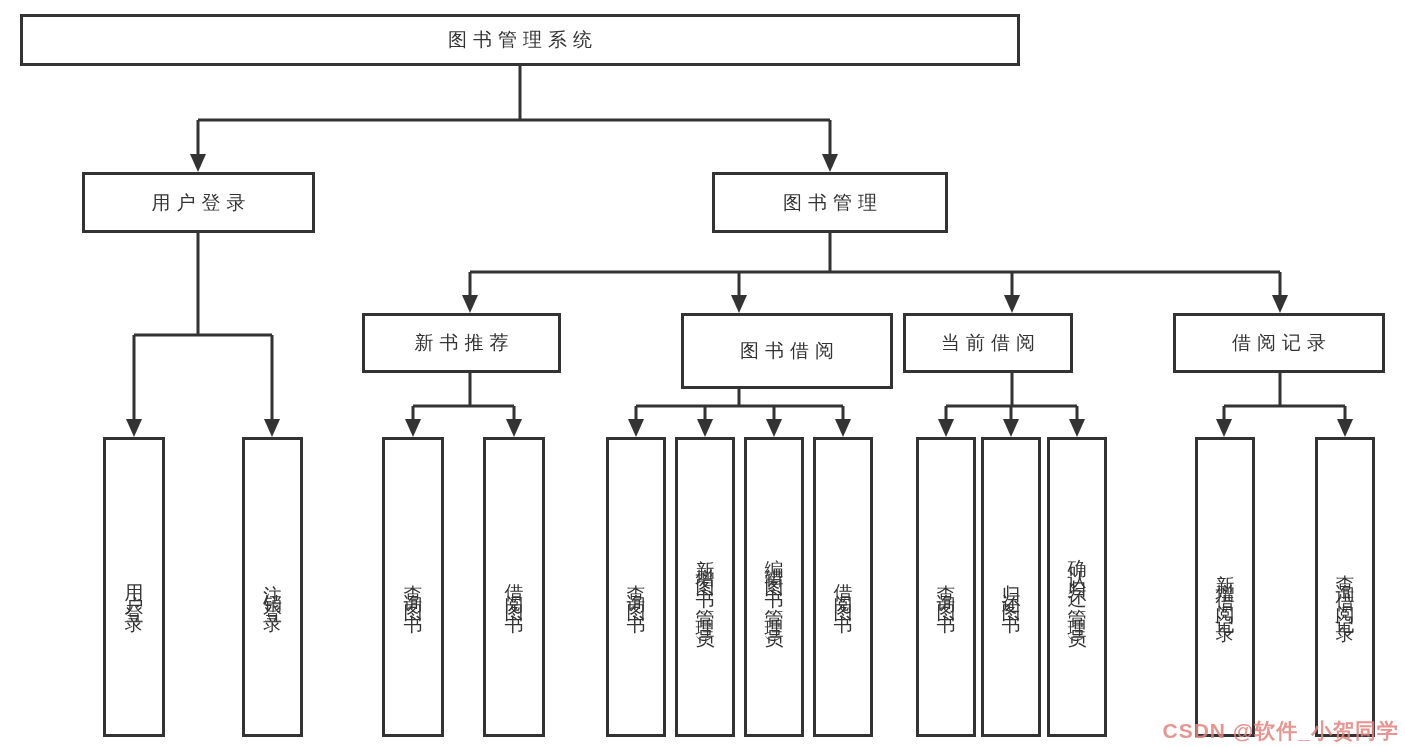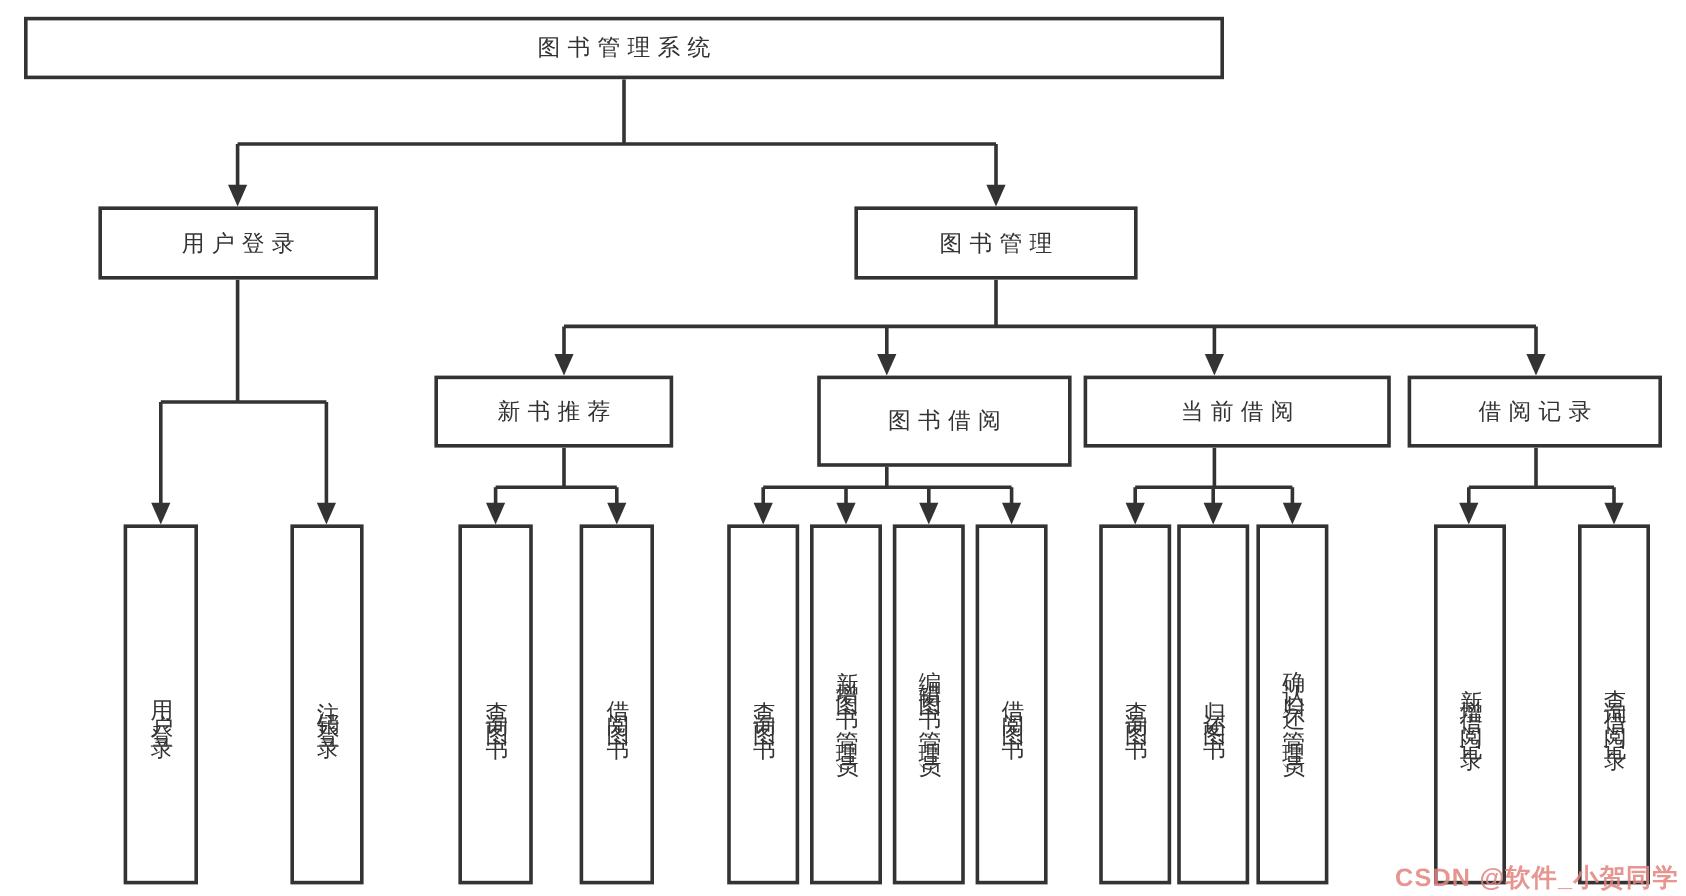--- a/index.html
+++ b/index.html
@@ -108,21 +108,21 @@
   <div class="box hbox" style="left:712px; top:172px; width:236px; height:61px;justify-content:center;">
     <span>图书管理</span>
   </div>
 
   <div class="box hbox" style="left:362px; top:313px; width:199px; height:60px;">
     <span>新书推荐</span>
   </div>
   <div class="box hbox" style="left:633px; top:313px; width:212px; height:76px;margin-left:48px;">
     <span>图书借阅</span>
   </div>
-  <div class="box hbox" style="left:903px; top:313px; width:256px; height:60px;">
+  <div class="box hbox" style="left:903px; top:313px; width:170px; height:60px;">
     <span>当前借阅</span>
   </div>
   <div class="box hbox" style="left:1173px; top:313px; width:212px; height:60px;">
     <span>借阅记录</span>
   </div>
 
   <div class="box vbox" style="left:103px; top:437px; width:62px; height:300px;">
     <span>用户登录</span>
   </div>
   <div class="box vbox" style="left:242px; top:437px; width:61px; height:300px;">

